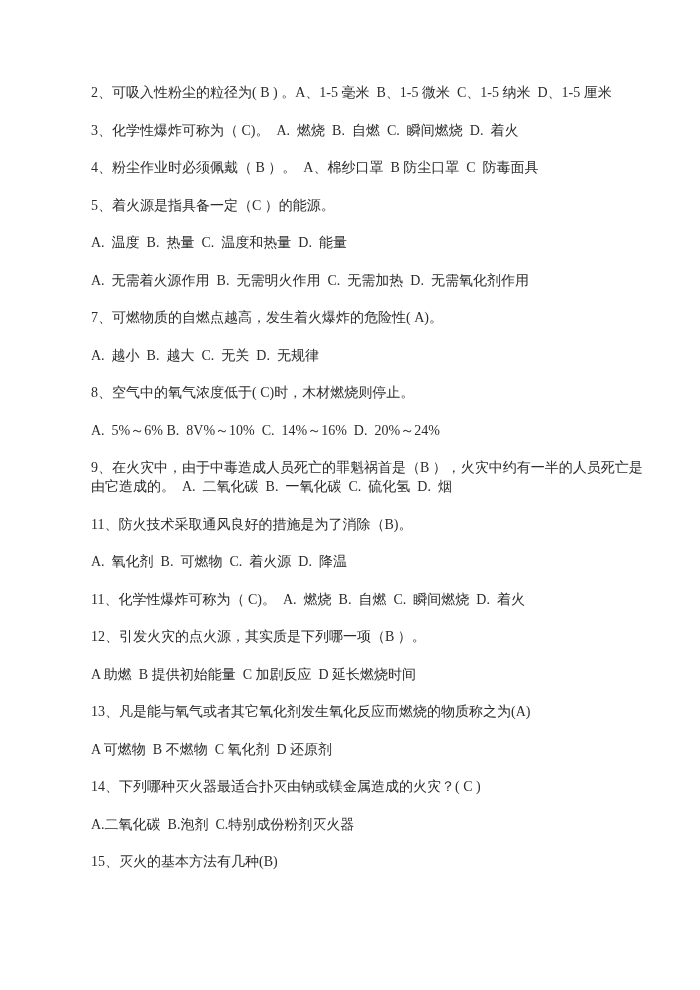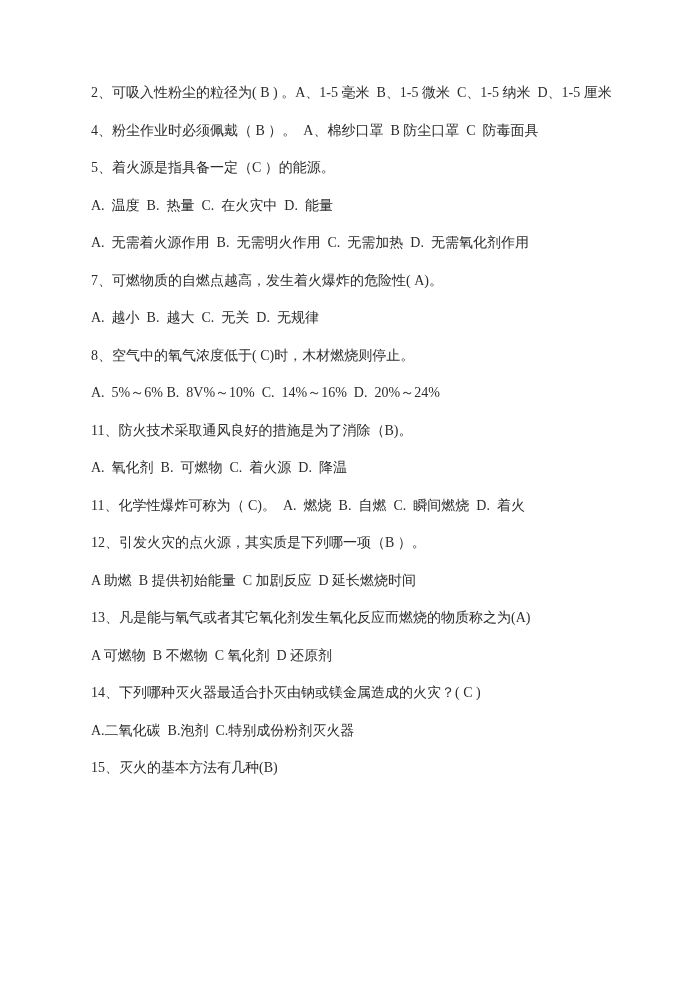--- a/index.html
+++ b/index.html
@@ -27,28 +27,31 @@
     line-height: 19px;
     color: #2c2c2c;
     white-space: pre;
   }
 </style>
 </head>
 <body>
 
 <div class="page">
   <p class="doc-line">2、可吸入性粉尘的粒径为( B ) 。A、1-5 毫米  B、1-5 微米  C、1-5 纳米  D、1-5 厘米</p>
+  <p class="doc-line">3、化学性爆炸可称为（ C)。  A.  燃烧  B.  自燃  C.  瞬间燃烧  D.  着火</p>
   <p class="doc-line">4、粉尘作业时必须佩戴（ B ）。  A、棉纱口罩  B 防尘口罩  C  防毒面具</p>
   <p class="doc-line">5、着火源是指具备一定（C ）的能源。</p>
-  <p class="doc-line">A.  温度  B.  热量  C.  在火灾中  D.  能量</p>
+  <p class="doc-line">A.  温度  B.  热量  C.  温度和热量  D.  能量</p>
   <p class="doc-line">A.  无需着火源作用  B.  无需明火作用  C.  无需加热  D.  无需氧化剂作用</p>
   <p class="doc-line">7、可燃物质的自燃点越高，发生着火爆炸的危险性( A)。</p>
   <p class="doc-line">A.  越小  B.  越大  C.  无关  D.  无规律</p>
   <p class="doc-line">8、空气中的氧气浓度低于( C)时，木材燃烧则停止。</p>
   <p class="doc-line">A.  5%～6% B.  8V%～10%  C.  14%～16%  D.  20%～24%</p>
+  <p class="doc-line">9、在火灾中，由于中毒造成人员死亡的罪魁祸首是（B ），火灾中约有一半的人员死亡是
+由它造成的。  A.  二氧化碳  B.  一氧化碳  C.  硫化氢  D.  烟</p>
   <p class="doc-line">11、防火技术采取通风良好的措施是为了消除（B)。</p>
   <p class="doc-line">A.  氧化剂  B.  可燃物  C.  着火源  D.  降温</p>
   <p class="doc-line">11、化学性爆炸可称为（ C)。  A.  燃烧  B.  自燃  C.  瞬间燃烧  D.  着火</p>
   <p class="doc-line">12、引发火灾的点火源，其实质是下列哪一项（B ）。</p>
   <p class="doc-line">A 助燃  B 提供初始能量  C 加剧反应  D 延长燃烧时间</p>
   <p class="doc-line">13、凡是能与氧气或者其它氧化剂发生氧化反应而燃烧的物质称之为(A)</p>
   <p class="doc-line">A 可燃物  B 不燃物  C 氧化剂  D 还原剂</p>
   <p class="doc-line">14、下列哪种灭火器最适合扑灭由钠或镁金属造成的火灾？( C )</p>
   <p class="doc-line">A.二氧化碳  B.泡剂  C.特别成份粉剂灭火器</p>
   <p class="doc-line">15、灭火的基本方法有几种(B)</p>

